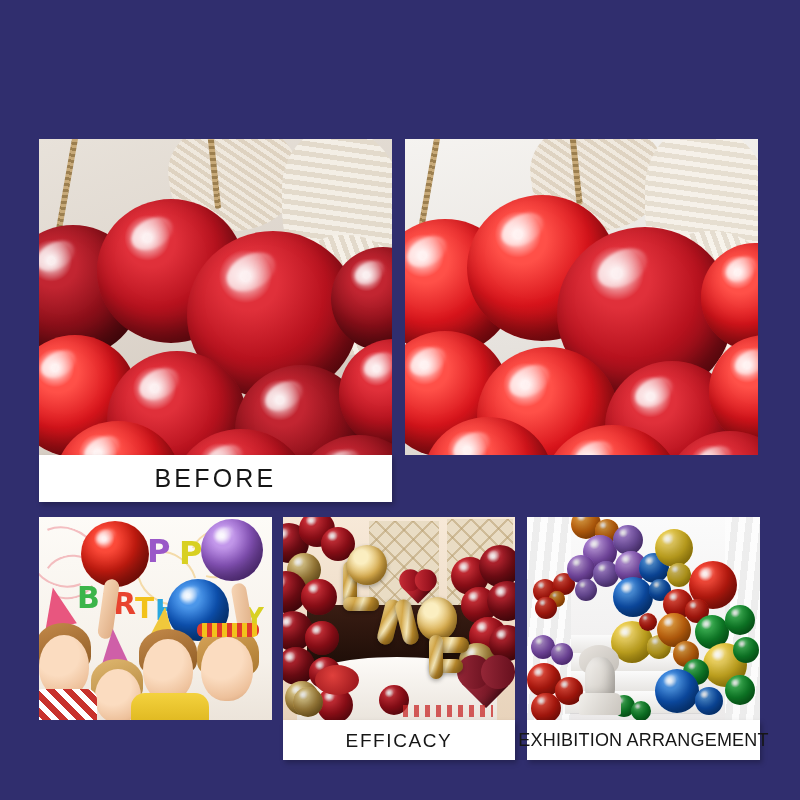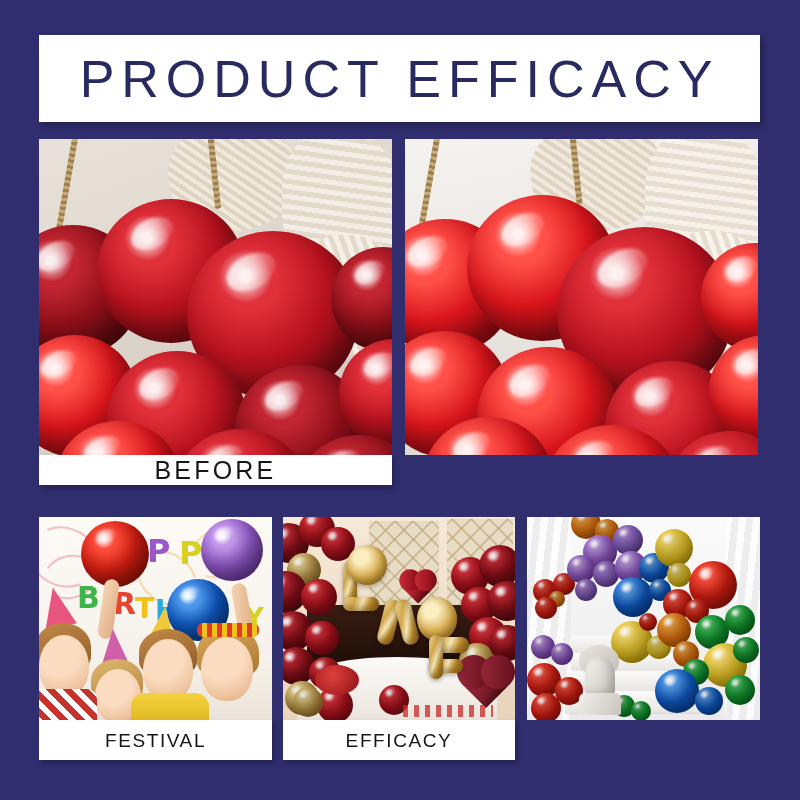--- a/index.html
+++ b/index.html
@@ -49,21 +49,21 @@
     font-weight: 400;
     line-height: 1;
   }
   .cap-lg { font-size: 25px; letter-spacing: 3.2px; }
   .cap-sm { font-size: 19px; letter-spacing: 1.6px; }
   .cap-xs { font-size: 18px; letter-spacing: 0.2px; }
 
   
   #photo-before { left: 39px;  top: 139px; width: 353px; height: 316px; }
   #photo-after  { left: 405px; top: 139px; width: 353px; height: 316px; }
-  #cap-before   { left: 39px;  top: 455px; width: 353px; height: 30px; }
+  #cap-before   { left: 39px;  top: 455px; width: 353px; height: 47px; }
   #cap-after    { left: 405px; top: 455px; width: 353px; height: 47px; }
 
   
   #photo-festival   { left: 39px;  top: 517px; width: 233px; height: 203px; }
   #photo-wedding    { left: 283px; top: 517px; width: 232px; height: 203px; }
   #photo-exhibition { left: 527px; top: 517px; width: 233px; height: 203px; }
   #cap-festival     { left: 39px;  top: 720px; width: 233px; height: 40px; }
   #cap-wedding      { left: 283px; top: 720px; width: 232px; height: 40px; }
   #cap-exhibition   { left: 527px; top: 720px; width: 233px; height: 40px; }
 
@@ -225,23 +225,20 @@
   .dark-wood {
     position: absolute;
     background: linear-gradient(180deg, #3a1d13, #1d0d07);
   }
 </style>
 </head>
 <body>
 
 <div class="page">
 
-  <div class="title-banner">
-    <div class="title-text">PRODUCT EFFICACY</div>
-  </div>
 
   <div class="photo" id="photo-before">
     <div class="photo-inner">
       <div class="wall-warm"></div>
 
       <div class="knit" style="left:130px; top:-18px; width:130px; height:110px; transform:rotate(-8deg);"></div>
       <div class="knit" style="left:243px; top:-10px; width:120px; height:150px; background:repeating-linear-gradient(8deg,#f4efe6 0 5px,#e3dacb 5px 10px); border-radius:40% 50% 50% 45%;"></div>
       <div class="knit" style="left:252px; top:96px; width:118px; height:120px; background:repeating-linear-gradient(70deg,#f6f1e8 0 5px,#e2d9ca 5px 10px);"></div>
 
       <div class="cord" style="left:34px; top:-6px; width:6px; height:120px; transform:rotate(10deg);"></div>
@@ -323,23 +320,20 @@
       <div class="kid-head" style="left:104px; top:122px; width:50px; height:62px;"></div>
       <div class="kid-hair" style="left:158px; top:110px; width:62px; height:50px; background:linear-gradient(160deg,#dba85c,#a8762e);"></div>
       <div class="kid-head" style="left:162px; top:120px; width:52px; height:64px;"></div>
 
       <div style="position:absolute; left:158px; top:106px; width:62px; height:14px; background:repeating-linear-gradient(90deg,#e03a2c 0 5px,#f2c21b 5px 10px); border-radius:6px;"></div>
 
       <div style="position:absolute; left:92px; top:176px; width:78px; height:34px; background:linear-gradient(180deg,#f4d23e,#dcb41c); border-radius:14px 14px 0 0;"></div>
       <div style="position:absolute; left:-6px; top:172px; width:64px; height:38px; background:repeating-linear-gradient(45deg,#c8322c 0 6px,#ffffff 6px 12px); border-radius:10px 10px 0 0;"></div>
     </div>
   </div>
-  <div class="caption-band" id="cap-festival">
-    <span class="caption-text cap-sm">FESTIVAL</span>
-  </div>
 
   <div class="photo" id="photo-wedding">
     <div class="photo-inner">
       <div style="position:absolute; inset:0; background:linear-gradient(180deg,#f7e9d8,#e8d3bb);"></div>
       <div class="lattice" style="left:86px; top:4px; width:70px; height:86px;"></div>
       <div class="lattice" style="left:164px; top:2px; width:66px; height:88px;"></div>
       <div class="dark-wood" style="left:24px; top:88px; width:180px; height:62px;"></div>
       <div class="table-white" style="left:14px; top:140px; width:200px; height:64px;"></div>
 
       <div class="balloon r-dark" style="left:-14px; top:6px;  width:40px; height:40px;"></div>
@@ -441,14 +435,17 @@
       <div class="balloon c-blue" style="left:128px; top:152px; width:44px; height:44px;"></div>
       <div class="balloon c-blue" style="left:168px; top:170px; width:28px; height:28px;"></div>
       <div class="balloon c-green" style="left:86px;  top:178px; width:22px; height:22px;"></div>
       <div class="balloon c-green" style="left:104px; top:184px; width:20px; height:20px;"></div>
 
       <div class="bust-hair" style="left:52px; top:128px; width:40px; height:30px;"></div>
       <div class="bust" style="left:58px; top:140px; width:30px; height:40px;"></div>
       <div style="position:absolute; left:52px; top:176px; width:42px; height:22px; background:linear-gradient(120deg,#f2f0ec,#c9c4bd); border-radius:6px 6px 2px 2px;"></div>
     </div>
   </div>
+  <div class="caption-band" id="cap-exhibition">
+    <span class="caption-text cap-xs">EXHIBITION ARRANGEMENT</span>
+  </div>
 
 </div>
 
 </body></html>

